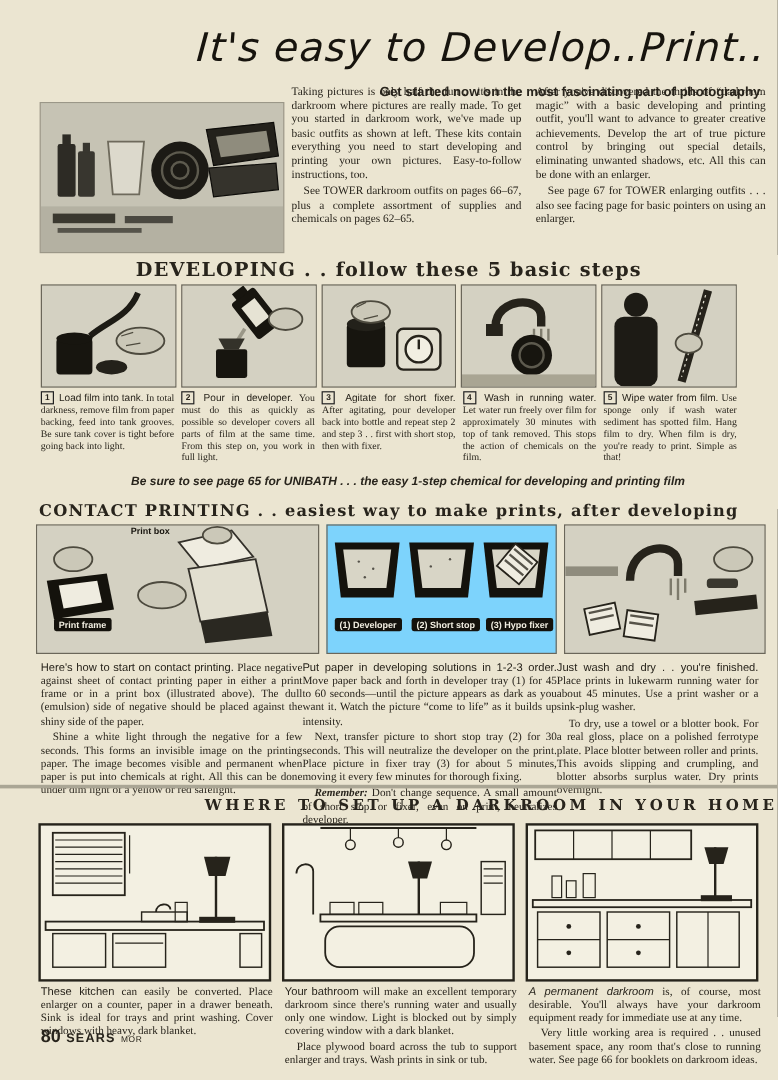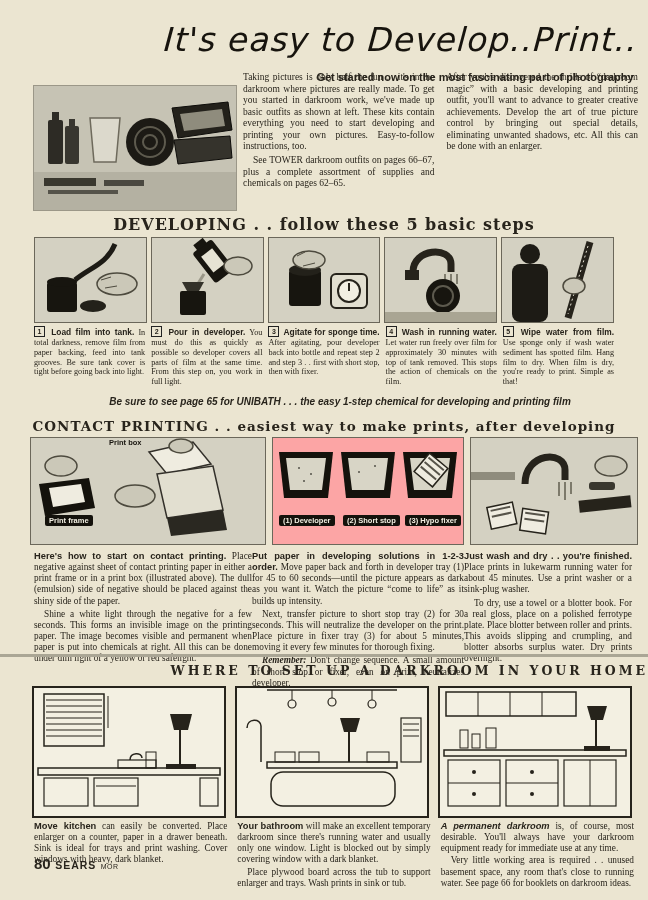--- a/index.html
+++ b/index.html
@@ -26,27 +26,27 @@
         font-weight:bold;font-size:13.5px;letter-spacing:1px;}
   .h-dr{top:663px;left:0;width:100%;text-align:right;font-family:"DejaVu Serif",serif;
         font-weight:bold;font-size:12.5px;letter-spacing:3px;}
   
   .steps{top:237px;left:34px;width:580px;display:flex;gap:4px;}
   .panel{background:#d4d1c2;border:1px solid #6b675a;height:84px;flex:1;overflow:hidden;}
   .caps{top:326px;left:34px;width:580px;display:flex;gap:6px;}
   .cap{flex:1;font-size:8.2px;line-height:1.2;text-align:justify;}
   .numbox{display:inline-block;width:9px;height:9px;border:1px solid #222;text-align:center;
           font:bold 7px/9px "Liberation Sans",sans-serif;margin-right:2px;vertical-align:1px;}
-  .lead{font-family:"Liberation Sans",sans-serif;font-weight:bold;font-size:8.4px;}
+  .lead{font-family:"Liberation Sans",sans-serif;font-weight:normal;font-size:8.4px;}
   .unibath{top:396px;left:0;width:100%;text-align:center;
            font-family:"Liberation Sans",sans-serif;font-style:italic;font-weight:bold;font-size:10px;padding-left:16px;}
   
   .cpillos{top:437px;left:30px;width:602px;display:flex;gap:6px;}
   .cp-panel{position:relative;background:#d4d1c2;border:1px solid #6b675a;height:106px;}
-  .cp1{width:236px;} .cp2{width:190px;background:#fca5a5;} .cp3{width:168px;}
+  .cp1{width:236px;} .cp2{width:190px;background:#7dd3fc;} .cp3{width:168px;}
   .tag{position:absolute;background:#14120c;color:#f2efe2;border-radius:2px;
        font:bold 7.5px/1 "Liberation Sans",sans-serif;padding:2px 4px;white-space:nowrap;}
   .plain-label{position:absolute;font:bold 7.5px "Liberation Sans",sans-serif;color:#17140e;}
   .trays{display:flex;gap:4px;padding:10px 4px 0 4px;}
   .tray{position:relative;width:60px;height:70px;}
   
   .cpcols{top:551px;left:34px;width:598px;display:flex;}
   .cpcol{font-size:9.3px;line-height:1.2;text-align:justify;}
   .cpcol p{margin:0;} .cpcol p+p{text-indent:10px;margin-top:2px;}
   .c1{width:218px;} .c2{width:212px;} .c3{width:168px;}
@@ -93,20 +93,21 @@
     </svg>
   </div>
 
   <div class="abs intro">
     <div class="col">
       <p>Taking pictures is only half the fun . . it's in the darkroom where pictures are really made. To get you started in darkroom work, we've made up basic outfits as shown at left. These kits contain everything you need to start developing and printing your own pictures. Easy-to-follow instructions, too.</p>
       <p>See TOWER darkroom outfits on pages 66–67, plus a complete assortment of supplies and chemicals on pages 62–65.</p>
     </div>
     <div class="col">
       <p>After you've discovered the thrills of “darkroom magic” with a basic developing and printing outfit, you'll want to advance to greater creative achievements. Develop the art of true picture control by bringing out special details, eliminating unwanted shadows, etc. All this can be done with an enlarger.</p>
+      <p>See page 67 for TOWER enlarging outfits . . . also see facing page for basic pointers on using an enlarger.</p>
     </div>
   </div>
 
   <div class="abs h-dev">DEVELOPING . . follow these 5 basic steps</div>
 
   <div class="abs steps">
     <div class="panel">
       <svg width="112" height="84" viewBox="0 0 112 84">
         <rect width="112" height="84" fill="#d4d1c2"></rect>
         <path d="M80,6 C72,26 54,30 40,42" stroke="#1d1b15" stroke-width="5" fill="none"></path>
@@ -172,21 +173,21 @@
       <span class="lead">Load film into tank.</span>
       <span>In total darkness, remove film from paper backing, feed into tank grooves. Be sure tank cover is tight before going back into light.</span>
     </div>
     <div class="cap">
       <span class="numbox">2</span>
       <span class="lead">Pour in developer.</span>
       <span>You must do this as quickly as possible so developer covers all parts of film at the same time. From this step on, you work in full light.</span>
     </div>
     <div class="cap">
       <span class="numbox">3</span>
-      <span class="lead">Agitate for sponge time.</span>
+      <span class="lead">Agitate for short fixer.</span>
       <span>After agitating, pour developer back into bottle and repeat step 2 and step 3 . . first with short stop, then with fixer.</span>
     </div>
     <div class="cap">
       <span class="numbox">4</span>
       <span class="lead">Wash in running water.</span>
       <span>Let water run freely over film for approximately 30 minutes with top of tank removed. This stops the action of chemicals on the film.</span>
     </div>
     <div class="cap">
       <span class="numbox">5</span>
       <span class="lead">Wipe water from film.</span>
@@ -361,21 +362,21 @@
         <line x1="156" y1="18" x2="156" y2="62" stroke="#26231b" stroke-width="2"></line>
         <polygon points="147,18 167,18 163,32 151,32" fill="#26231b"></polygon>
         <rect x="144" y="58" width="26" height="5" fill="#26231b"></rect>
       </svg>
     </div>
   </div>
 
   <div class="abs roomcaps">
     <div class="rcap">
       <p>
-        <span class="lead" style="font-size:9.3px;">Move kitchen</span>
+        <span class="lead" style="font-size:9.3px;">These kitchen</span>
         <span>can easily be converted. Place enlarger on a counter, paper in a drawer beneath. Sink is ideal for trays and print washing. Cover windows with heavy, dark blanket.</span>
       </p>
     </div>
     <div class="rcap">
       <p>
         <span class="lead" style="font-size:9.3px;margin-top:14px;">Your bathroom</span>
         <span>will make an excellent temporary darkroom since there's running water and usually only one window. Light is blocked out by simply covering window with a dark blanket.</span>
       </p>
       <p>Place plywood board across the tub to support enlarger and trays. Wash prints in sink or tub.</p>
     </div>

